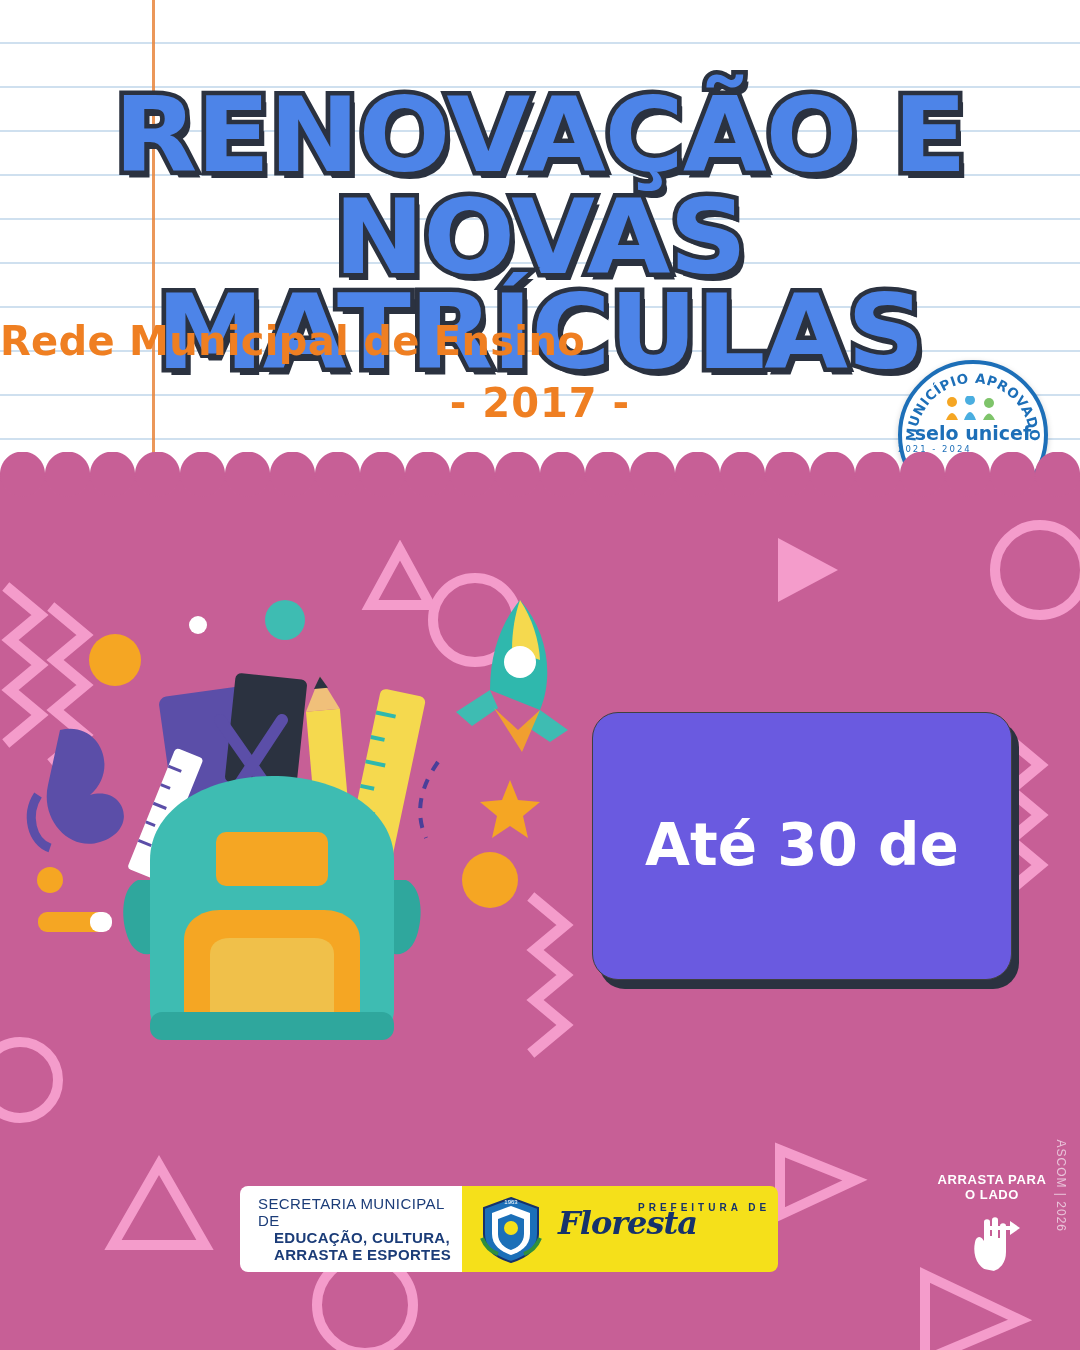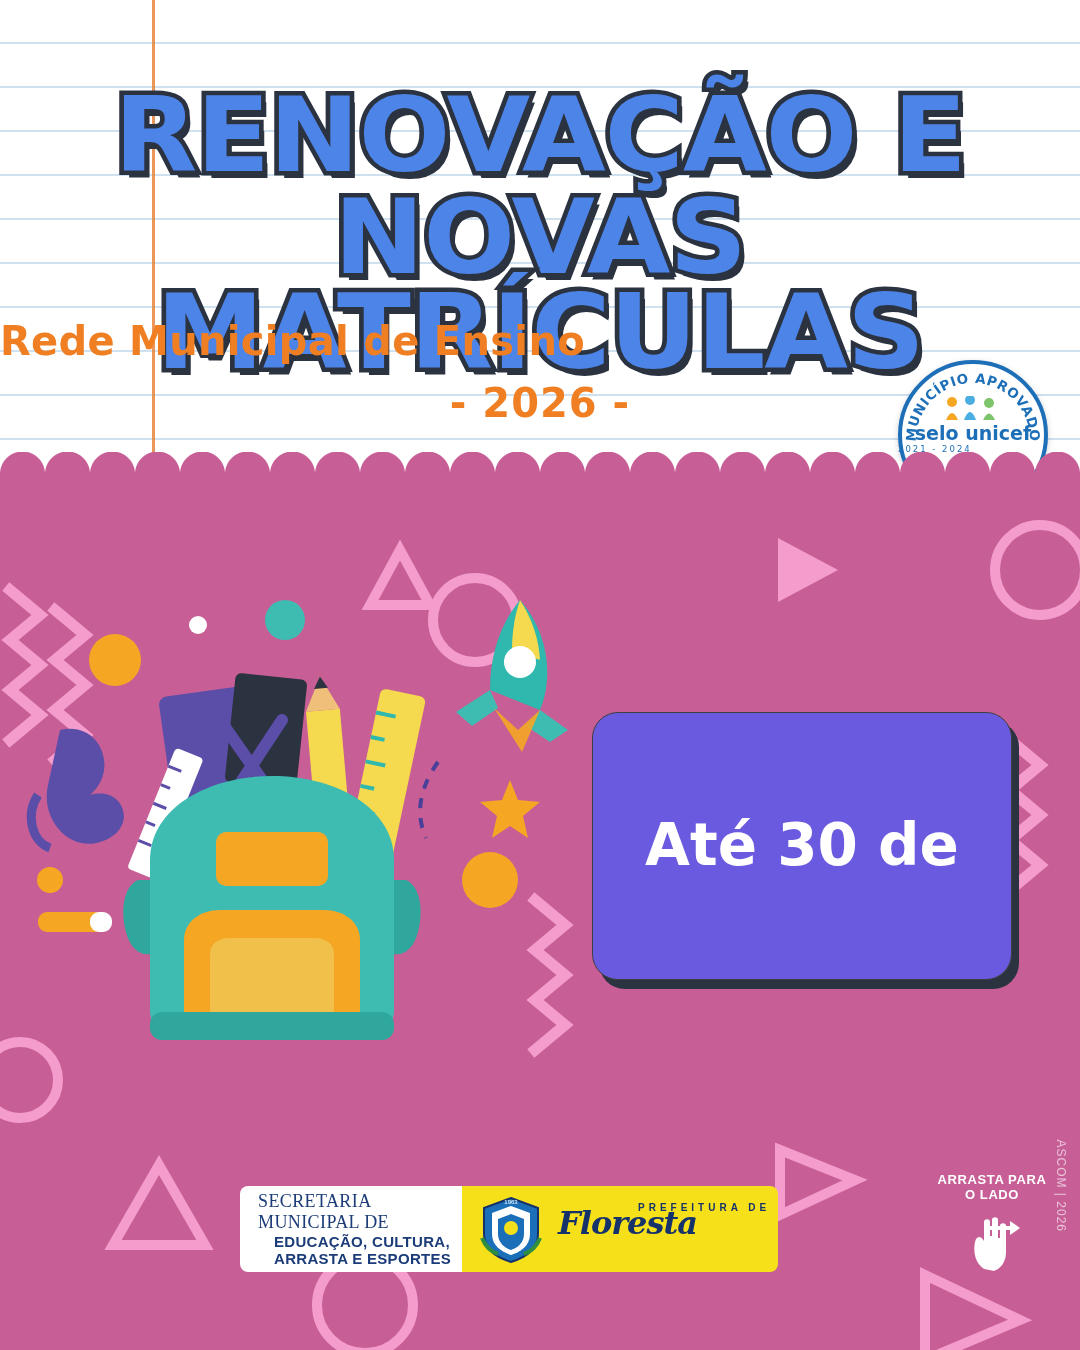--- a/index.html
+++ b/index.html
@@ -184,22 +184,22 @@
   .secretaria {
     position: absolute;
     left: 240px; top: 1186px;
     width: 222px; height: 86px;
     background: #ffffff;
     border-radius: 8px 0 0 8px;
     display: flex; flex-direction: column; justify-content: center;
     padding-left: 18px;
   }
   .sec-l1 {
-    font-family: Liberation Serif, serif;
-    font-size: 18px; color: #1b3c78; letter-spacing: .4px;
+    font-family: Liberation Sans, sans-serif;
+    font-size: 15px; color: #1b3c78; letter-spacing: .4px;
   }
   .sec-l2, .sec-l3 {
     font-family: "Liberation Sans", sans-serif;
     font-weight: 700; font-size: 15px; color: #1b3c78; letter-spacing: .3px; margin-left: 16px;
   }
 
   .pref-bar {
     position: absolute;
     left: 462px; top: 1186px;
     width: 316px; height: 86px;
@@ -255,21 +255,21 @@
 
   <div class="paper"></div>
   <div class="paper-margin"></div>
 
   <div class="headline-wrap">
     <div class="headline headline-1">RENOVAÇÃO E</div>
     <div class="headline headline-2">NOVAS MATRÍCULAS</div>
   </div>
 
   <div class="subtitle">Rede Municipal de Ensino</div>
-  <div class="year">- 2026 -</div>
+  <div class="year">- 2017 -</div>
 
   <div class="seal">
     <div class="seal-circle"></div>
     <svg class="seal-arc-text" viewBox="0 0 150 150">
       <defs>
         <path id="arcpath" d="M 18,80 A 57,57 0 0 1 132,80"></path>
       </defs>
       <text>
         <textPath href="#arcpath" startOffset="50%" text-anchor="middle">MUNICÍPIO APROVADO</textPath>
       </text>

